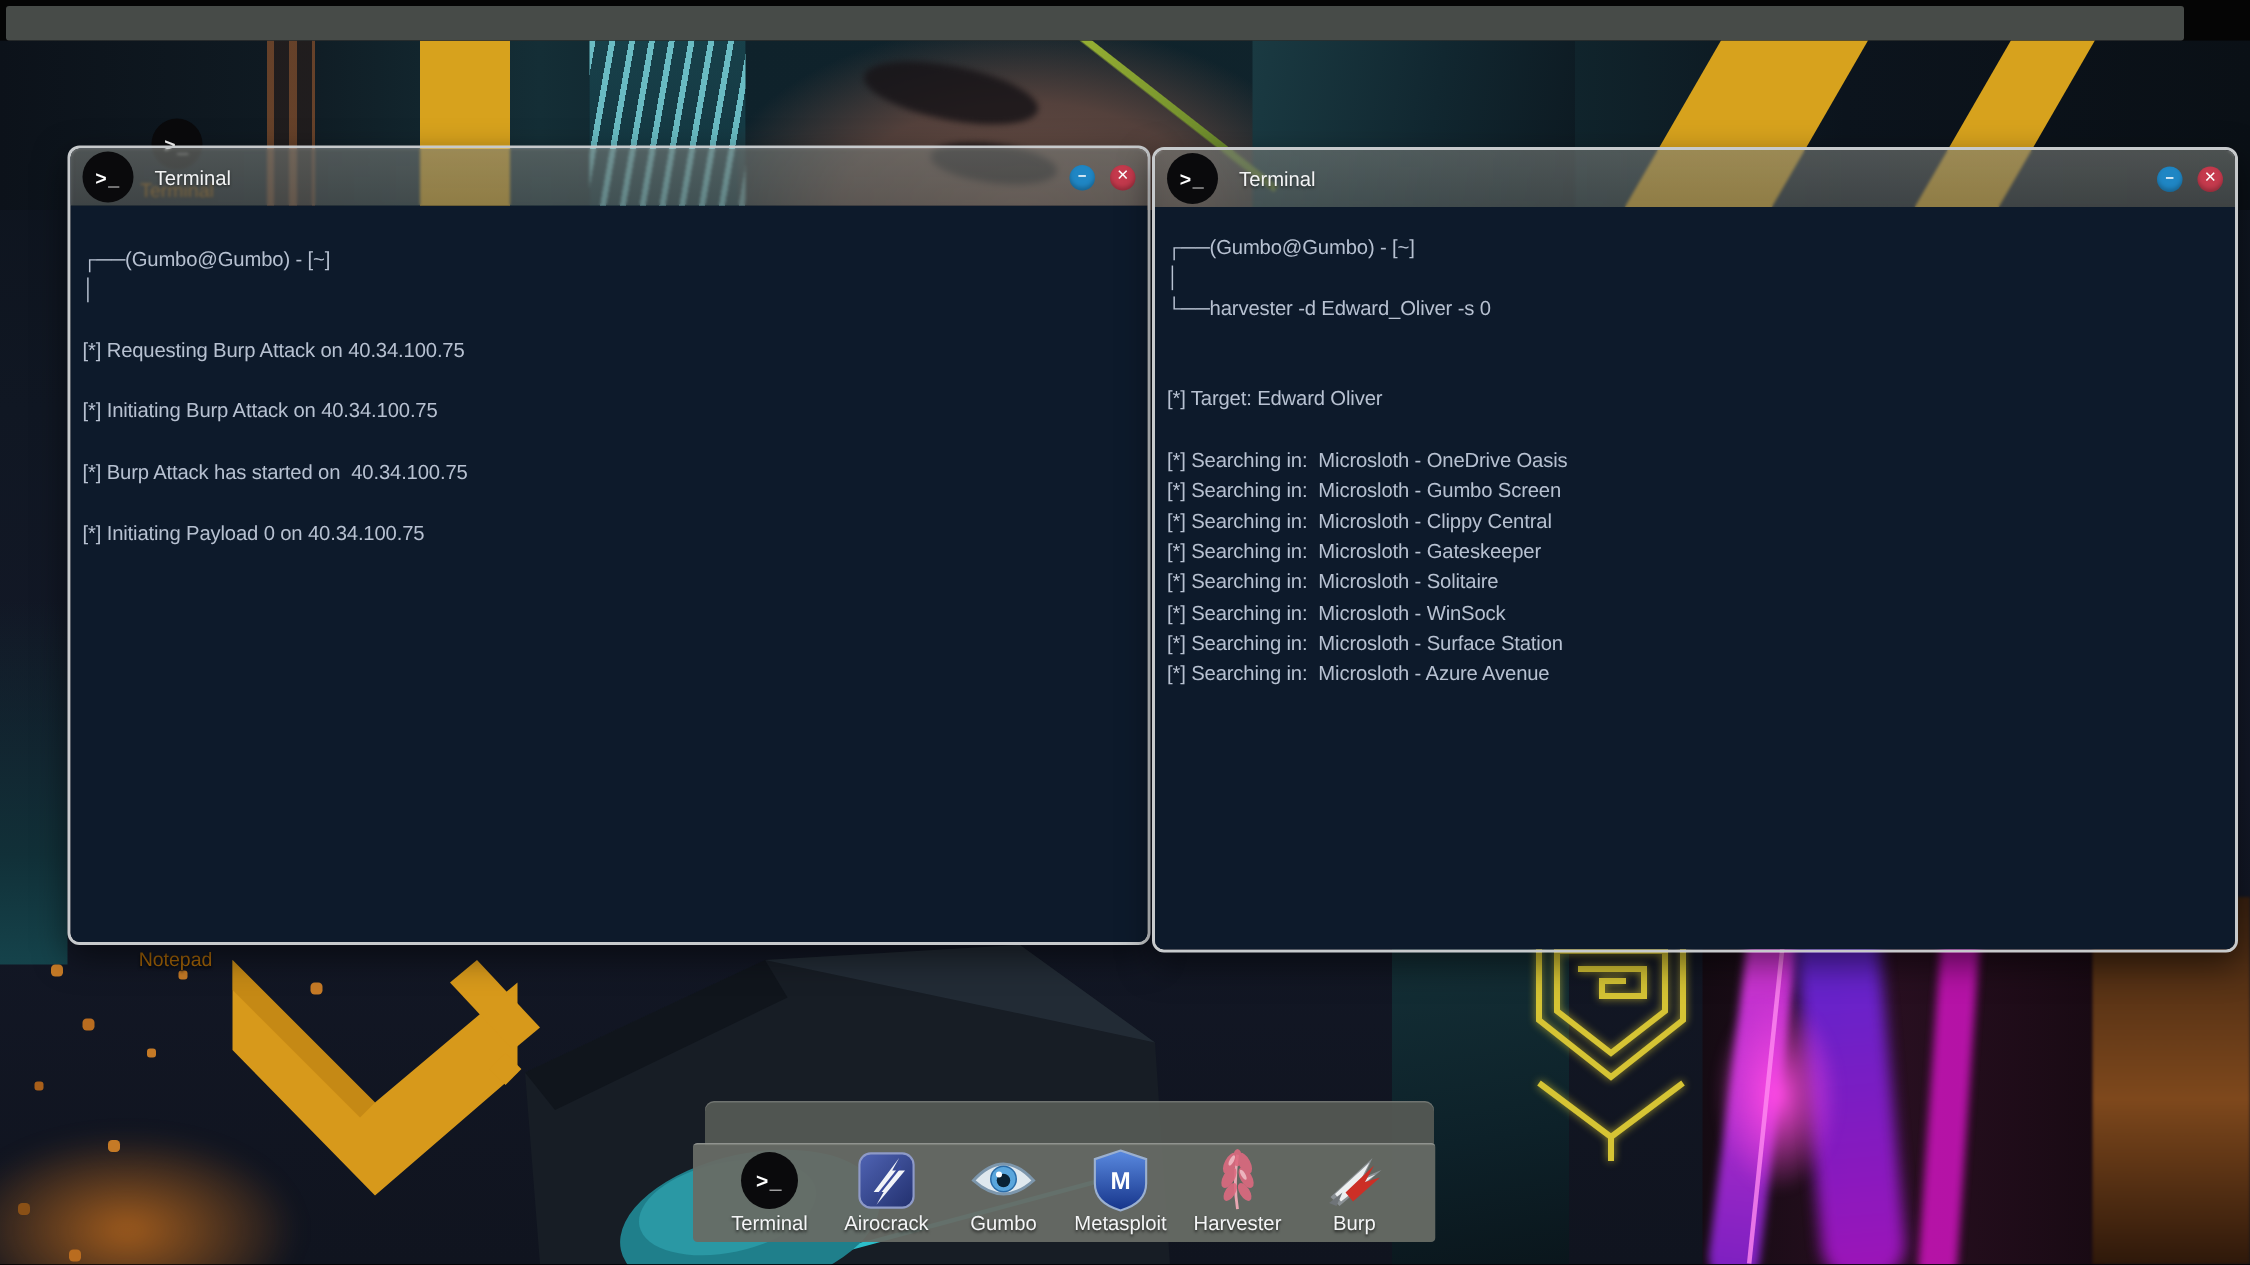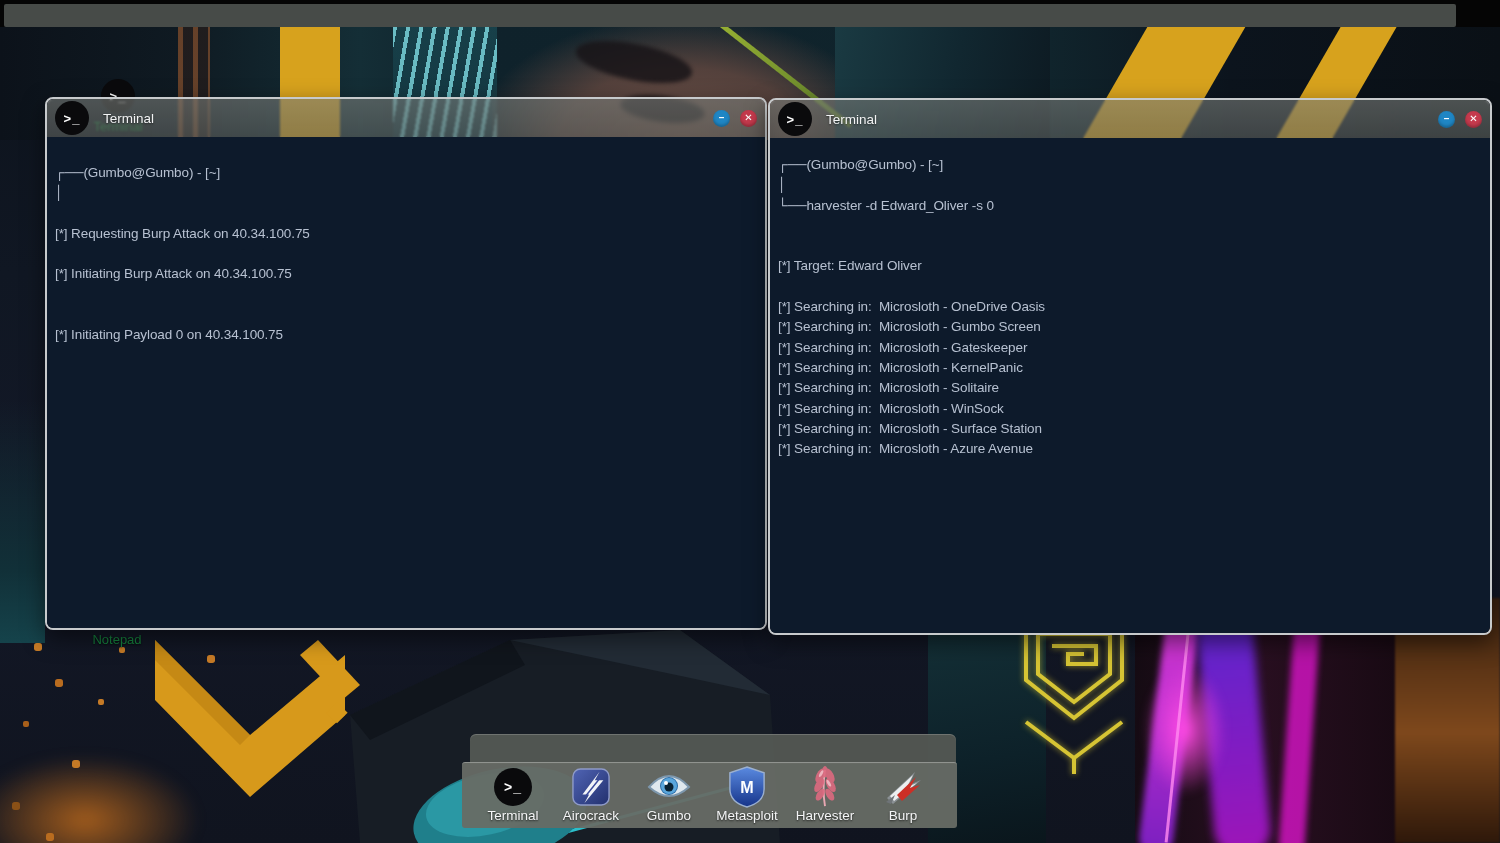--- a/index.html
+++ b/index.html
@@ -59,21 +59,21 @@
     background:linear-gradient(180deg,#38200f,#7e481c 55%,#2e180a);filter:blur(1px);}
 
   
   .topbar-track{position:absolute;left:0;top:0;width:1500px;height:27px;background:#050505;}
   .topbar{position:absolute;left:4px;top:4px;width:1452px;height:23px;background:#474b48;border-radius:2px;}
 
   
   .desk-icon{position:absolute;width:76px;text-align:center;z-index:1;}
   .desk-icon .circ{width:34px;height:34px;margin:0 auto;border-radius:50%;background:#0a0a0c;
     color:#fff;display:flex;align-items:center;justify-content:center;font-weight:700;font-size:13px;letter-spacing:1px;}
-  .desk-icon .dlabel{margin-top:6px;font-size:13px;color:#15803d;text-shadow:0 1px 2px rgba(0,0,0,.8);}
+  .desk-icon .dlabel{margin-top:6px;font-size:13px;color:#a16207;text-shadow:0 1px 2px rgba(0,0,0,.8);}
   #desk-terminal{left:80px;top:79px;}
   #desk-notepad{left:79px;top:592px;}
   #desk-notepad .sq{width:30px;height:34px;margin:0 auto;background:#d8dde2;border-radius:3px;}
 
   
   .window{position:absolute;border:2px solid #c7cacc;border-radius:8px;overflow:hidden;z-index:2;
     box-shadow:0 8px 22px rgba(0,0,0,.5);}
   #win-left{left:45px;top:97px;width:718px;height:529px;}
   #win-right{left:768px;top:98px;width:720px;height:533px;}
   .titlebar{position:relative;height:38px;background:linear-gradient(180deg,rgba(118,122,118,.62),rgba(96,100,97,.6));
@@ -190,20 +190,21 @@
       </div>
     </div>
     <div class="term-body">
         <div class="term-line">┌──(Gumbo@Gumbo) - [~]</div>
         <div class="term-line">│</div>
         <div class="term-line"></div>
         <div class="term-line">[*] Requesting Burp Attack on 40.34.100.75</div>
         <div class="term-line"></div>
         <div class="term-line">[*] Initiating Burp Attack on 40.34.100.75</div>
         <div class="term-line"></div>
+        <div class="term-line">[*] Burp Attack has started on  40.34.100.75</div>
         <div class="term-line"></div>
         <div class="term-line">[*] Initiating Payload 0 on 40.34.100.75</div>
       </div>
   </div>
 
   <div class="window" id="win-right">
     <div class="titlebar">
       <div class="win-icon">&gt;_</div>
       <div class="win-title">Terminal</div>
       <div class="win-btns">
@@ -214,22 +215,22 @@
     <div class="term-body">
         <div class="term-line">┌──(Gumbo@Gumbo) - [~]</div>
         <div class="term-line">│</div>
         <div class="term-line">└──harvester -d Edward_Oliver -s 0</div>
         <div class="term-line"></div>
         <div class="term-line"></div>
         <div class="term-line">[*] Target: Edward Oliver</div>
         <div class="term-line"></div>
         <div class="term-line">[*] Searching in:  Microsloth - OneDrive Oasis</div>
         <div class="term-line">[*] Searching in:  Microsloth - Gumbo Screen</div>
+        <div class="term-line">[*] Searching in:  Microsloth - Clippy Central</div>
         <div class="term-line">[*] Searching in:  Microsloth - Gateskeeper</div>
-        <div class="term-line">[*] Searching in:  Microsloth - KernelPanic</div>
         <div class="term-line">[*] Searching in:  Microsloth - Solitaire</div>
         <div class="term-line">[*] Searching in:  Microsloth - WinSock</div>
         <div class="term-line">[*] Searching in:  Microsloth - Surface Station</div>
         <div class="term-line">[*] Searching in:  Microsloth - Azure Avenue</div>
       </div>
   </div>
 
   <div class="dock-strip"></div>
   <div class="dock">
 

